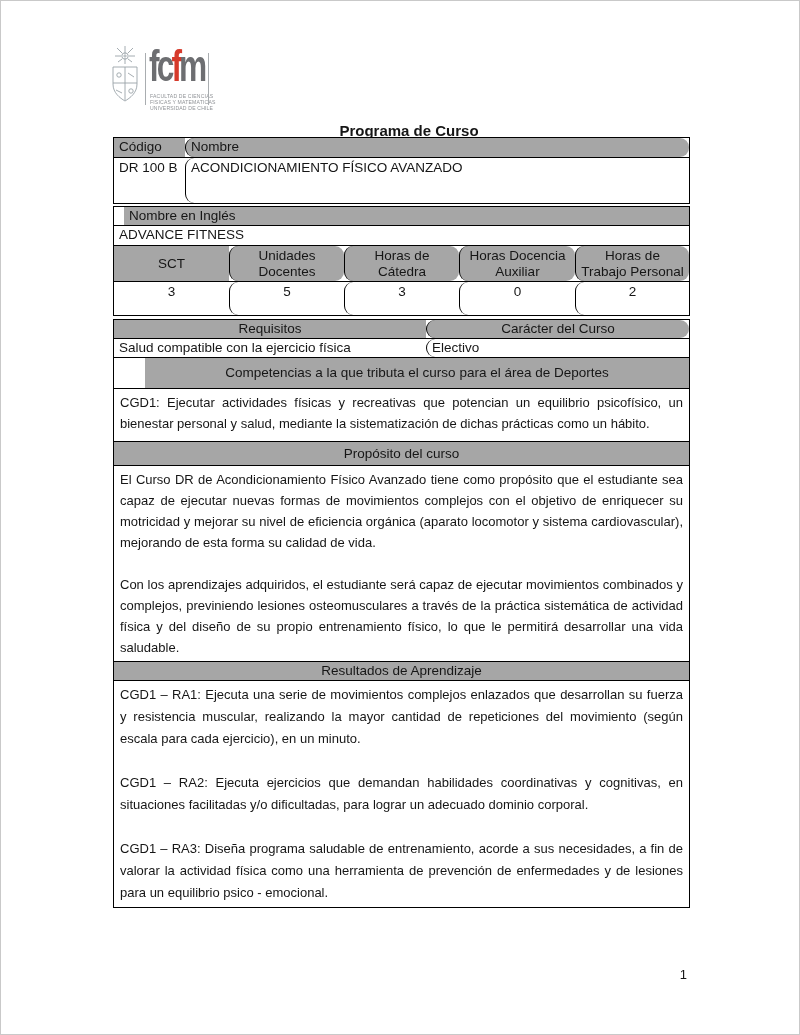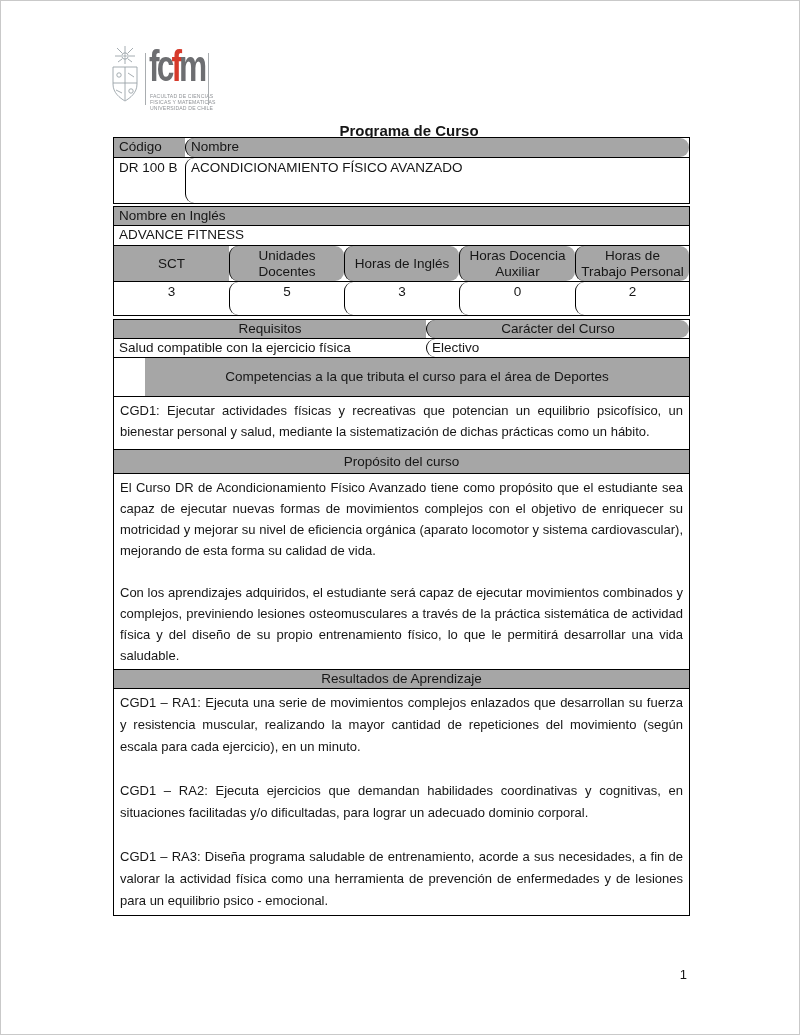--- a/index.html
+++ b/index.html
@@ -49,27 +49,27 @@
   .vcenter { display:flex; align-items:center; justify-content:center; line-height:16px; }
   .just { text-align:justify; }
 
   .w-codigo { width:71px; flex:none; }
   .wb { flex:none; }
   .wb1 { width:115px; } .wb2 { width:115px; } .wb3 { width:115px; } .wb4 { width:116px; }
   .w-req { width:312px; flex:none; }
 
   .hA1 { height:19px; line-height:16px; }
   .hA2 { height:45px; line-height:17px; }
-  .hB1 { height:18px; line-height:15px; }
+  .hB1 { height:18px; line-height:15px;margin-left:10px; }
   .hB2 { height:19px; line-height:16px; }
   .hB3 { height:35px; }
   .hB4 { height:33px; line-height:17px; }
   .hC1 { height:18px; line-height:15px; }
   .hC2 { height:18px; line-height:15px; }
-  .hdr-tall34 { height:38px;margin-left:31px; }
+  .hdr-tall34 { height:30px;margin-left:31px; }
   .hdr-tall33 { height:23px; }
   .body-cell { font-size:13px; line-height:21px; padding:3px 6px; }
   .body-cell p { margin:0 0 21px 0; }
   .body-cell p:last-child { margin-bottom:0; }
   .hCGD { min-height:52px; }
   .hProp { min-height:181px; }
   .hRA { min-height:212px; line-height:22px; }
   .hRA p { margin:0 0 22px 0; }
   .hRA p:last-child { margin-bottom:0; }
 
@@ -132,21 +132,21 @@
     <div class="sec">
       <div class="row">
         <div class="cell gray grow hB1">Nombre en Inglés</div>
       </div>
       <div class="row">
         <div class="cell grow hB2">ADVANCE FITNESS</div>
       </div>
       <div class="row">
         <div class="cell gray wb wb1 hB3 vcenter center">SCT</div>
         <div class="cell gray wb wb2 hB3 vcenter center">Unidades Docentes</div>
-        <div class="cell gray wb wb3 hB3 vcenter center">Horas de Inglés</div>
+        <div class="cell gray wb wb3 hB3 vcenter center">Horas de Cátedra</div>
         <div class="cell gray wb wb4 hB3 vcenter center">Horas Docencia Auxiliar</div>
         <div class="cell gray grow hB3 vcenter center">Horas de Trabajo Personal</div>
       </div>
       <div class="row">
         <div class="cell wb wb1 hB4 center">3</div>
         <div class="cell wb wb2 hB4 center">5</div>
         <div class="cell wb wb3 hB4 center">3</div>
         <div class="cell wb wb4 hB4 center">0</div>
         <div class="cell grow hB4 center">2</div>
       </div>

